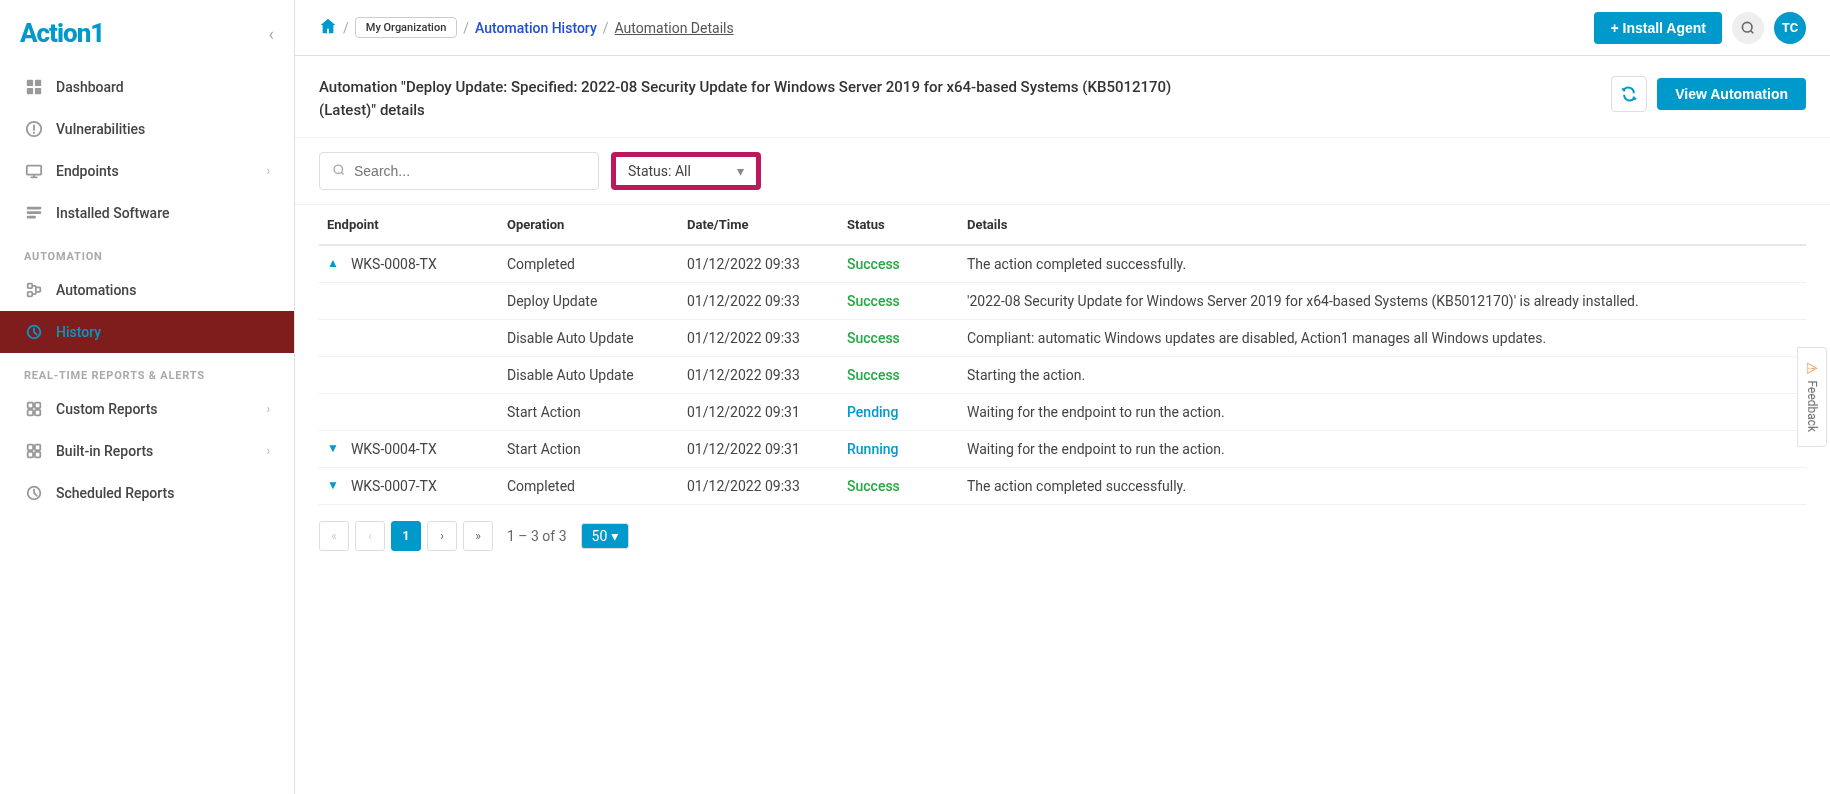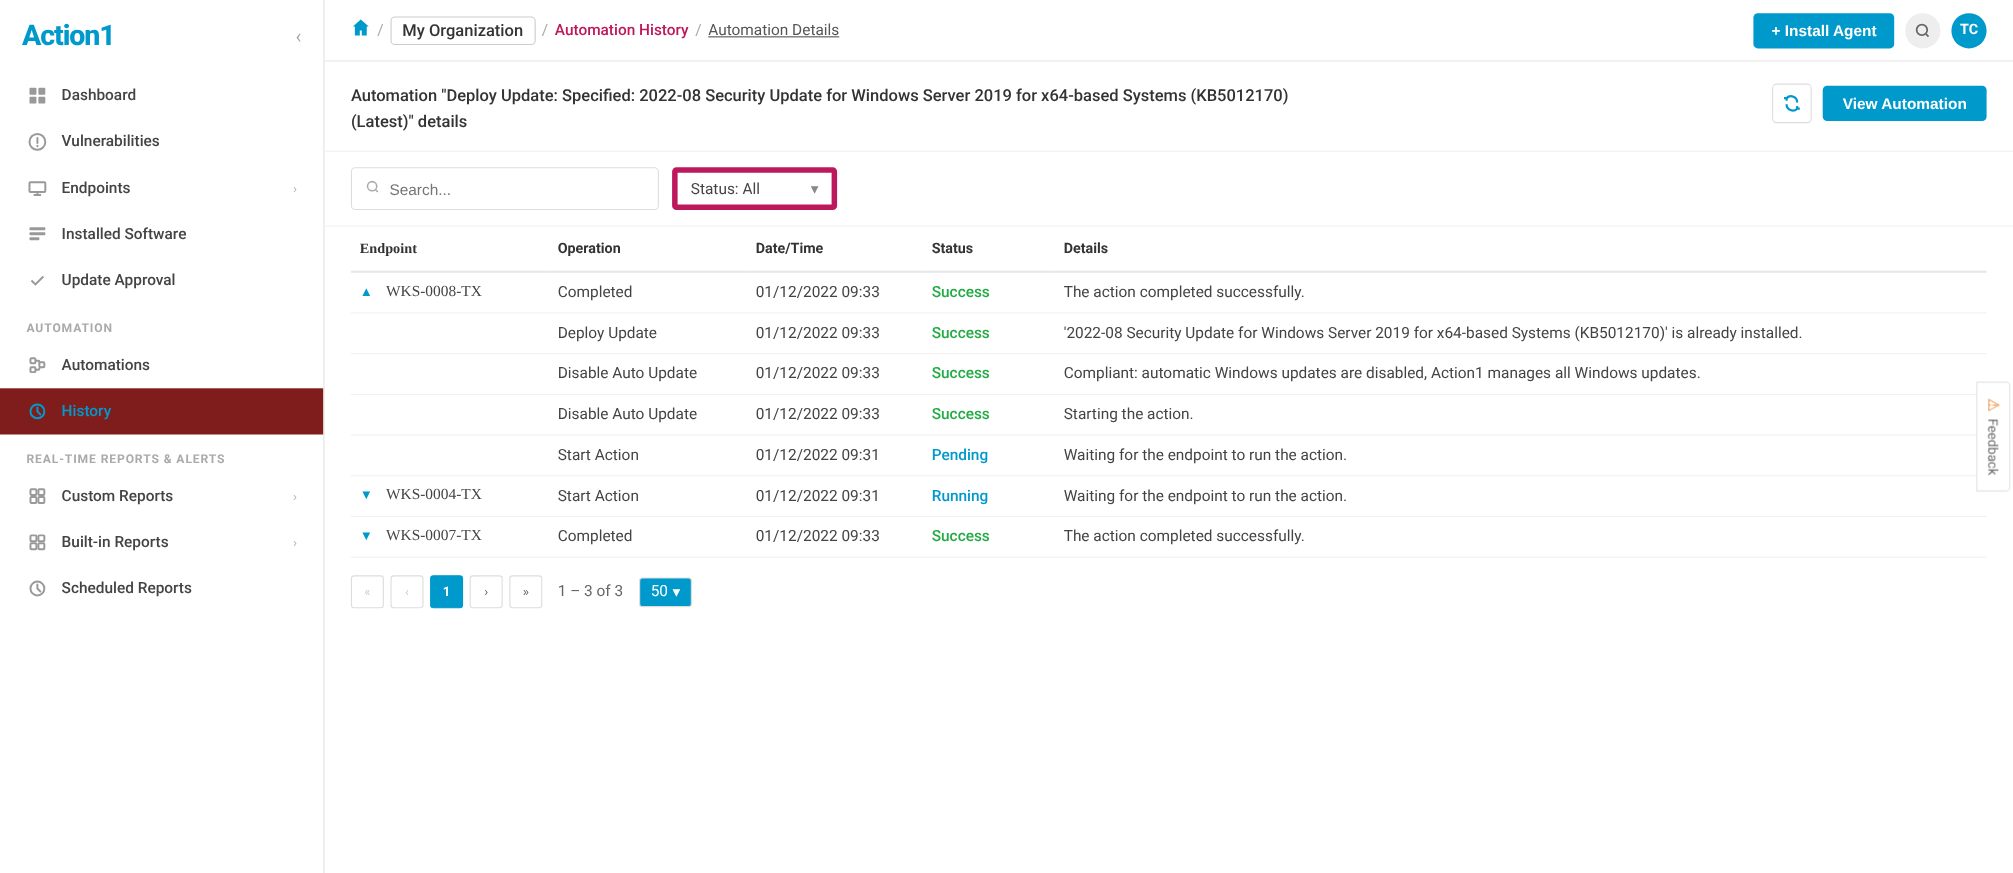--- a/index.html
+++ b/index.html
@@ -19,22 +19,22 @@
     .nav-section-label { padding: 16px 24px 6px; font-size: 11px; font-weight: 700; color: #aaa; letter-spacing: 0.8px; text-transform: uppercase; }
 
     
     .main { flex: 1; display: flex; flex-direction: column; overflow: hidden; }
 
     
     .topbar { background: #fff; border-bottom: 1px solid #e0e0e0; padding: 0 24px; display: flex; align-items: center; height: 56px; gap: 8px; }
     .breadcrumb { display: flex; align-items: center; gap: 6px; flex: 1; }
     .breadcrumb-home { color: #0099cc; font-size: 18px; cursor: pointer; }
     .breadcrumb-sep { color: #aaa; }
-    .breadcrumb-link { color: #be185d; cursor: pointer; font-size: 14px; font-weight: 500; }
-    .breadcrumb-org { border: 1px solid #ccc; border-radius: 4px; padding: 3px 10px; color: #333; font-size: 15px; font-weight: 500; cursor: pointer; text-align: right; }
+    .breadcrumb-link { color: #1d4ed8; cursor: pointer; font-size: 14px; font-weight: 500; }
+    .breadcrumb-org { border: 1px solid #ccc; border-radius: 4px; padding: 3px 10px; color: #333; font-size: 11px; font-weight: 500; cursor: pointer; text-align: right; }
     .breadcrumb-current { color: #555; font-size: 14px; text-decoration: underline; }
     .topbar-actions { display: flex; align-items: flex-start; gap: 10px; }
     .btn-install { background: #0099cc; color: #fff; border: none; padding: 8px 16px; border-radius: 4px; cursor: pointer; font-size: 14px; font-weight: 600; display: flex; align-items: center; gap: 6px; }
     .topbar-icon { width: 32px; height: 32px; border-radius: 50%; background: #eee; display: flex; align-items: center; justify-content: center; cursor: pointer; color: #666; font-size: 16px; }
     .topbar-avatar { width: 32px; height: 32px; border-radius: 50%; background: #0099cc; color: #fff; display: flex; align-items: center; justify-content: center; font-size: 13px; font-weight: 700; cursor: pointer; }
 
     
     .content { flex: 1; background: #fff; margin: 0; overflow-y: auto; padding: 0; }
     .content-header { padding: 20px 24px 16px; border-bottom: 1px solid #f0f0f0; display: flex; align-items: flex-start; justify-content: space-between; }
     .automation-title { font-size: 15px; color: #333; font-weight: 500; line-height: 1.5; max-width: 900px; }
@@ -50,21 +50,21 @@
     .status-dropdown { display: flex; align-items: center; gap: 8px; border: 5px solid #be185d; border-radius: 4px; padding: 6px 12px; background: #fff; cursor: pointer; font-size: 14px; color: #444; min-width: 150px; }
     .status-dropdown .dd-arrow { margin-left: auto; color: #888; }
 
     
     .table-container { padding: 0 24px; }
     table { width: 100%; border-collapse: collapse; }
     thead tr { border-bottom: 2px solid #e8e8e8; }
     thead th { text-align: left; padding: 12px 8px; font-size: 13px; font-weight: 700; color: #333; }
     tbody tr { border-bottom: 1px solid #f0f0f0; }
     tbody td { padding: 10px 8px; font-size: 14px; color: #444; vertical-align: top; }
-    .col-endpoint { width: 180px; font-family: Liberation Serif, serif; }
+    .col-endpoint { width: 180px; }
     .col-operation { width: 180px; }
     .col-datetime { width: 160px; }
     .col-status { width: 120px; }
     .col-details { flex: 1; }
     .status-success { color: #22aa44; font-weight: 500; }
     .status-pending { color: #0099cc; font-weight: 500; }
     .status-running { color: #0099cc; font-weight: 500; }
     .expand-icon { color: #0099cc; font-size: 12px; cursor: pointer; margin-right: 8px; }
     .endpoint-cell { display: flex; align-items: flex-start; gap: 4px; }
 
@@ -131,28 +131,20 @@
       <span class="nav-icon">
         <svg class="icon-svg" viewBox="0 0 20 20" fill="currentColor">
             <rect x="2" y="3" width="16" height="3" rx="1"></rect>
             <rect x="2" y="8" width="16" height="3" rx="1"></rect>
             <rect x="2" y="13" width="10" height="3" rx="1"></rect>
           </svg>
       </span>
       <span>Installed Software</span>
     </div>
 
-    <div class="nav-item">
-      <span class="nav-icon">
-        <svg class="icon-svg" viewBox="0 0 20 20" fill="none" stroke="currentColor" stroke-width="2">
-            <polyline points="4,10 8,14 16,6"></polyline>
-          </svg>
-      </span>
-      <span>Update Approval</span>
-    </div>
 
     <div class="nav-section-label">AUTOMATION</div>
     <div class="nav-item">
       <span class="nav-icon">
         <svg class="icon-svg" viewBox="0 0 20 20" fill="none" stroke="currentColor" stroke-width="2">
             <rect x="3" y="3" width="5" height="5" rx="1"></rect>
             <rect x="3" y="12" width="5" height="5" rx="1"></rect>
             <rect x="12" y="7" width="5" height="5" rx="1"></rect>
             <path d="M8 5.5h3a1 1 0 011 1v1M8 14.5h3a1 1 0 001-1v-1"></path>
           </svg>

